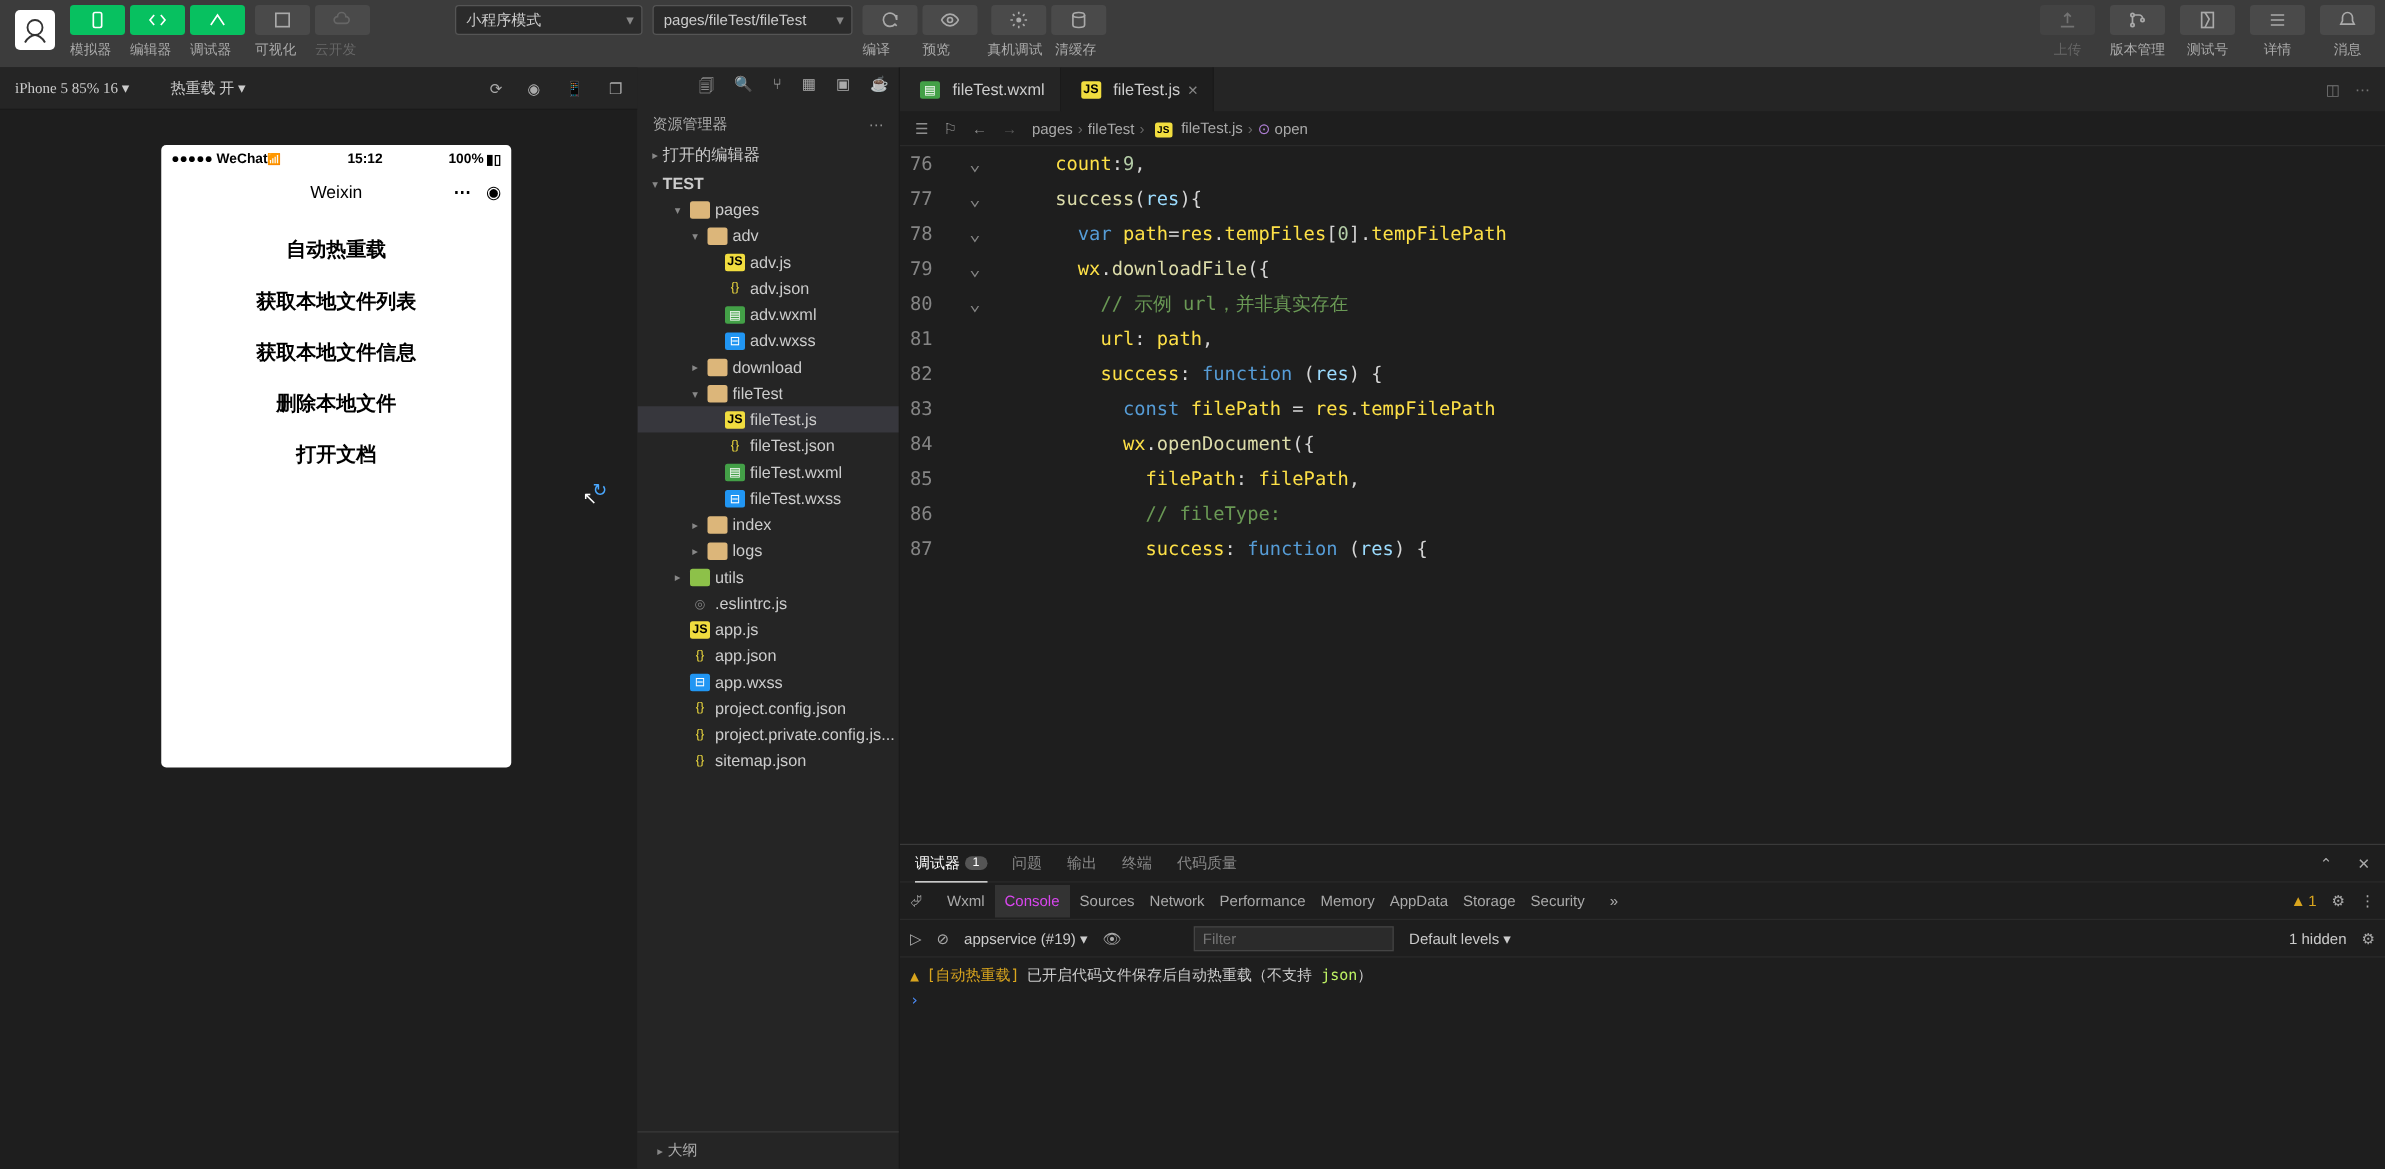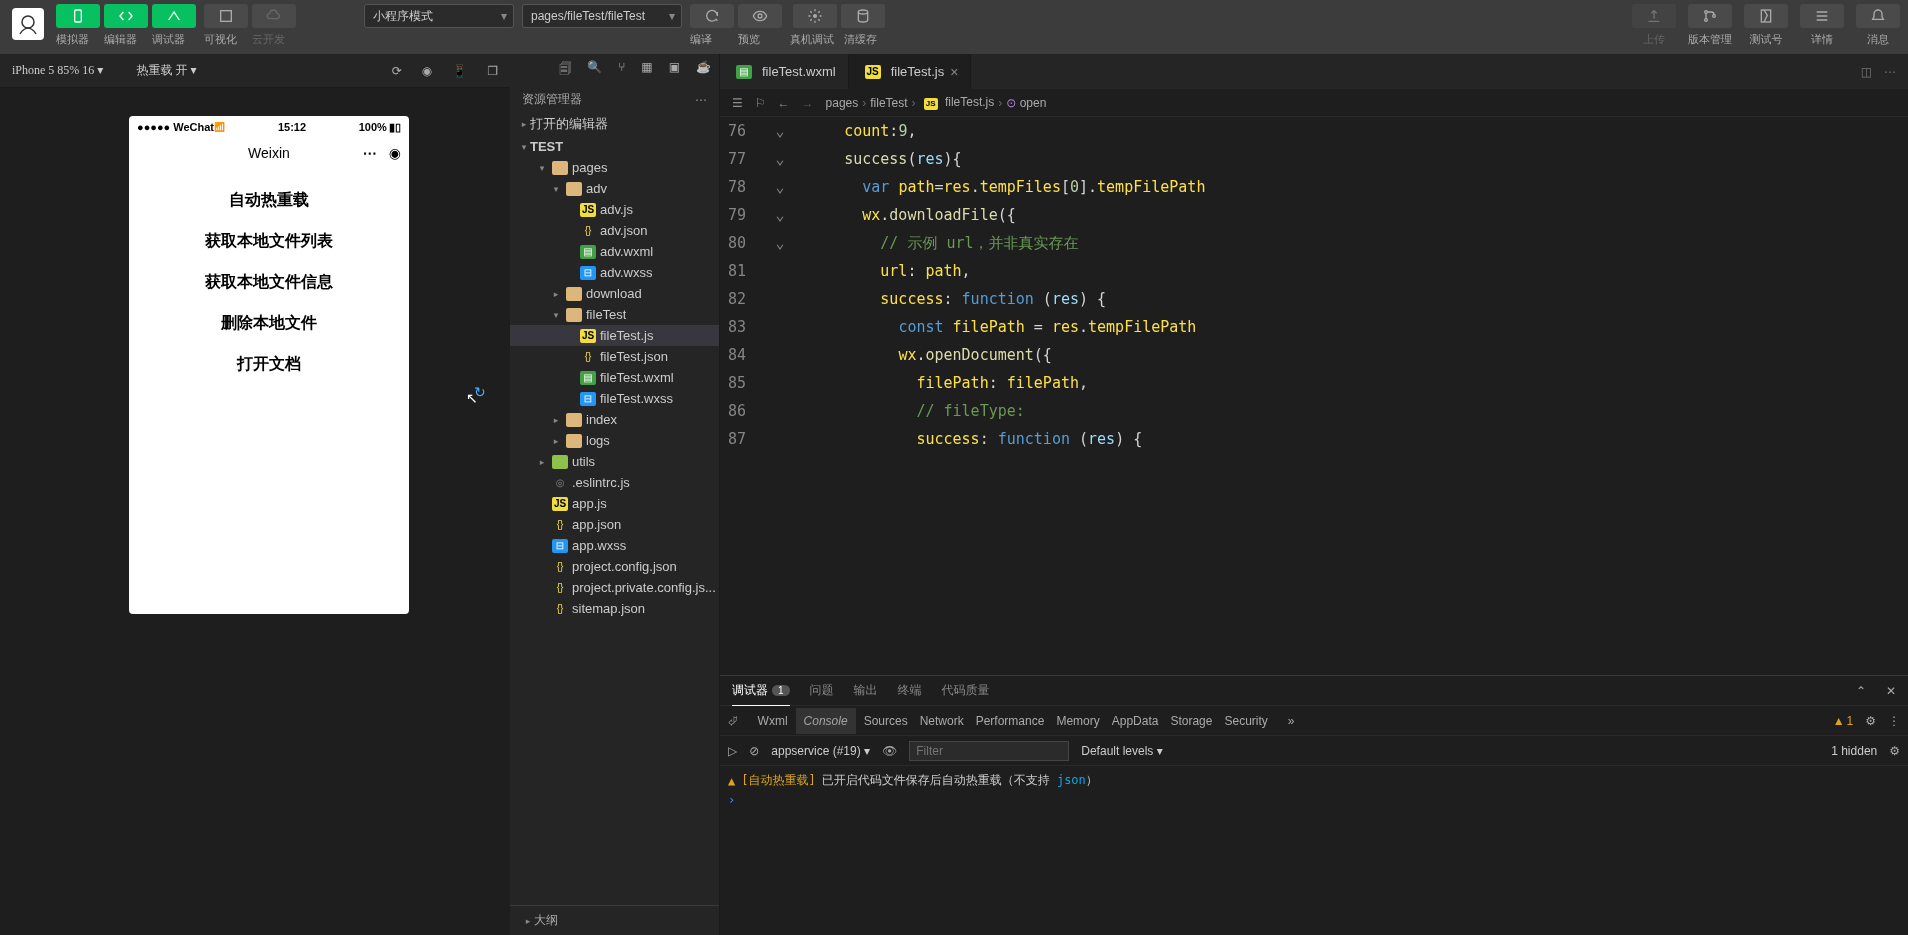--- a/index.html
+++ b/index.html
@@ -81,32 +81,32 @@
 .tk-param { color: #9cdcfe; }
 
 
 .debug-panel { height: 260px; background: #1e1e1e; border-top: 1px solid #3a3a3a; display: flex; flex-direction: column; }
 .debug-tabs { height: 30px; display: flex; align-items: center; padding: 0 12px; gap: 20px; font-size: 12px; border-bottom: 1px solid #2a2a2a; }
 .debug-tab { cursor: pointer; color: #888; display:flex; align-items:center; gap:4px; }
 .debug-tab.active { color: #fff; border-bottom: 1px solid #fff; padding-bottom: 6px; margin-bottom: -7px; }
 .badge { background: #555; border-radius: 8px; padding: 0 6px; font-size: 10px; }
 .devtools-tabs { height: 30px; display: flex; align-items: center; padding: 0 8px; gap: 16px; font-size: 12px; border-bottom: 1px solid #2a2a2a; }
 .devtools-tab { cursor: pointer; color: #aaa; padding: 6px 4px; }
-.devtools-tab.active { background: #333; color: #a3a3a3; padding: 6px 8px; font-style: italic; }
+.devtools-tab.active { background: #333; color: #d946ef; padding: 6px 8px; }
 .devtools-right { margin-left: auto; display: flex; gap: 12px; align-items: center; }
 .warn-badge { color: #d9a51e; display:flex; align-items:center; gap:2px; }
 .console-controls { height: 30px; display: flex; align-items: center; padding: 0 8px; gap: 12px; font-size: 12px; border-bottom: 1px solid #2a2a2a; }
 .console-select { color: #ccc; cursor:pointer; }
-.console-filter { background: #2b2b2b; border: 1px solid #444; height: 20px; padding: 0 6px; color: #ccc; width: 160px; font-size: 12px; }
+.console-filter { background: #2b2b2b; border: 1px solid #444; height: 20px; padding: 0 6px; color: #ccc; width: 160px; font-size: 12px; margin-left: 46px; }
 .console-output { flex: 1; padding: 4px 8px; font-family: Consolas, monospace; font-size: 12px; }
 .log-line { display: flex; align-items: center; gap: 6px; padding: 2px 0; }
 .log-warn-icon { color: #d9a51e; }
 .log-tag { color: #d9a51e; }
 .log-msg { color: #ccc; }
-.log-json { color: #0ea5e9; }
+.log-json { color: #bef264; }
 .prompt { color: #4a8af4; }
 .icon-btn { cursor:pointer; opacity:0.8; }
 </style>
 </head>
 <body>
 
 <div class="top-toolbar">
   <div class="logo-box">
     <svg viewBox="0 0 24 24" width="24" height="24">
         <circle cx="12" cy="10" r="6" fill="none" stroke="#333" stroke-width="1.5"></circle>

